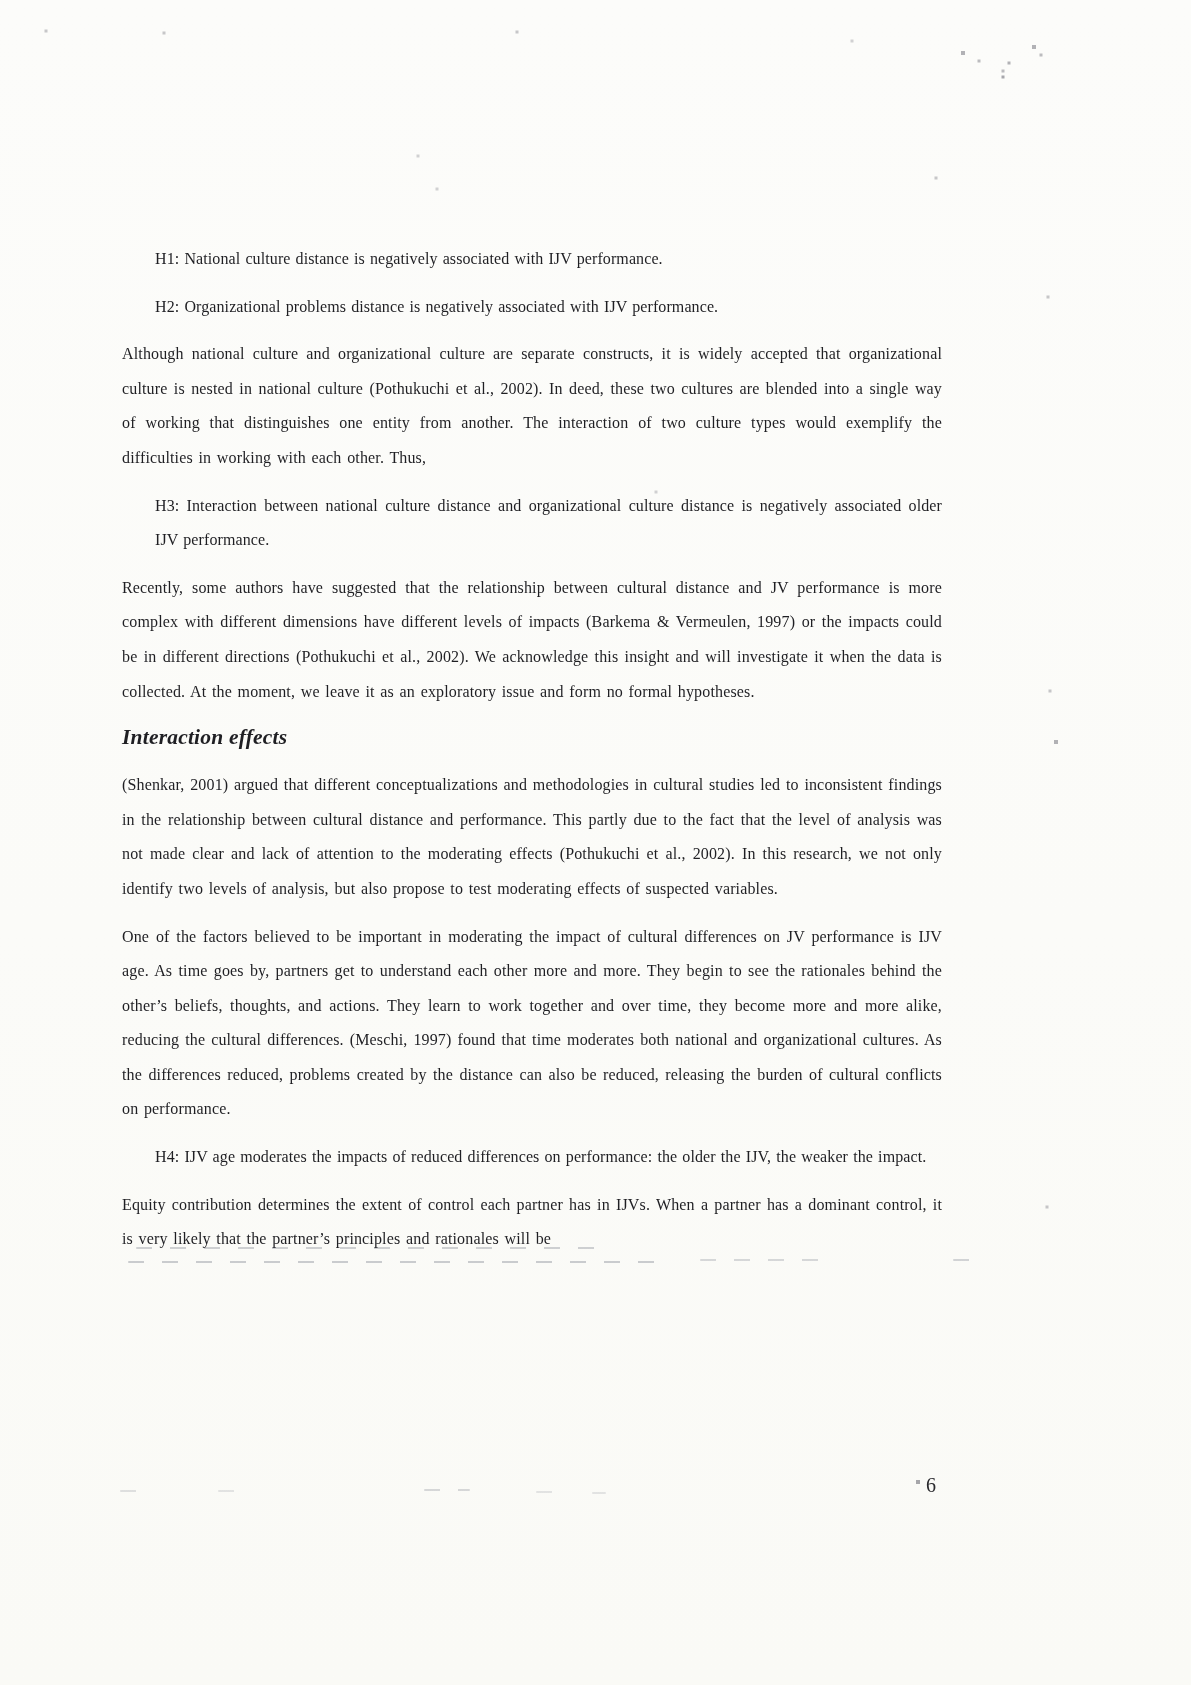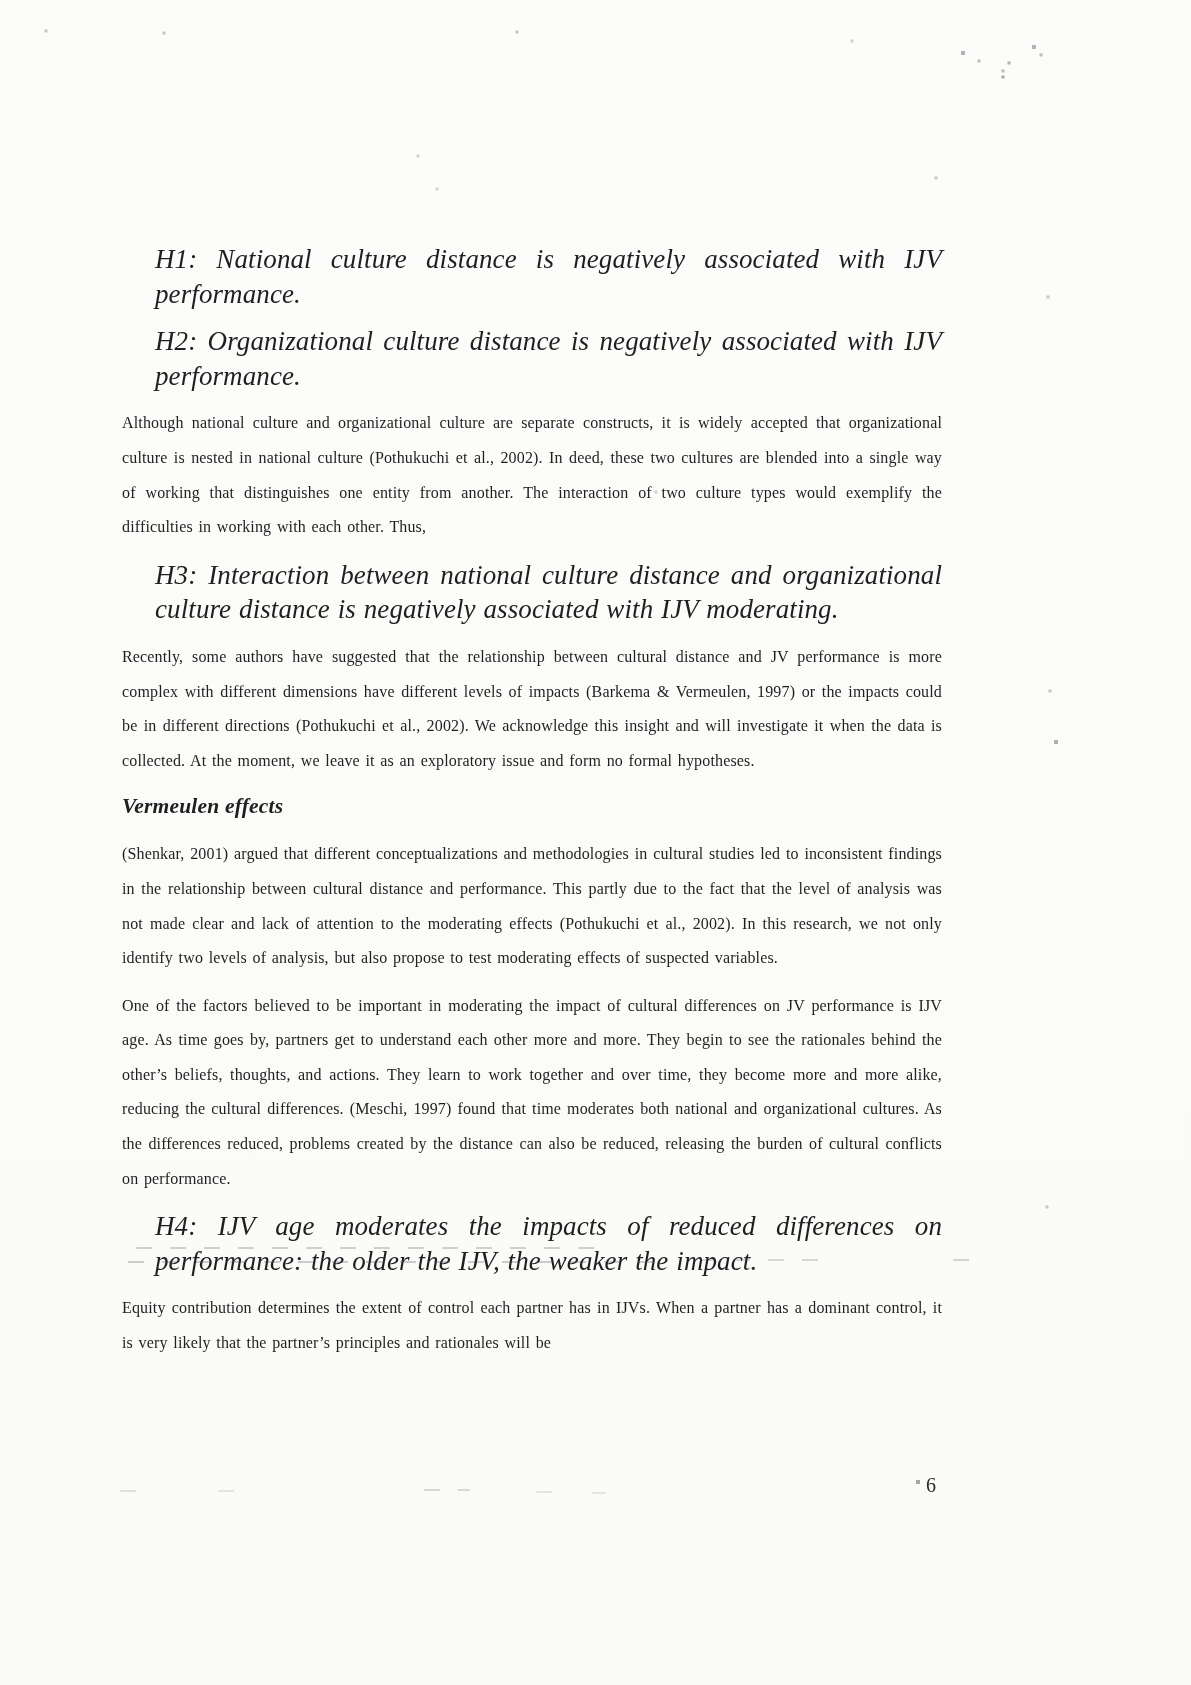--- a/index.html
+++ b/index.html
@@ -31,22 +31,21 @@
   }
   .body-para {
     font-size: 16px;
     line-height: 34.6px;
     text-align: justify;
     letter-spacing: 0.15px;
     word-spacing: 1.5px;
     margin: 0 0 13px 0;
   }
   .hypothesis {
-    font-style: italic;
-    font-size: 27px;
+    font-size: 16px;
     line-height: 34.6px;
     text-align: justify;
     letter-spacing: 0.1px;
     word-spacing: 1px;
     margin: 4px 0 13px 33px;
     width: 787px;
   }
   .section-heading {
     font-style: italic;
     font-weight: bold;
@@ -110,29 +109,29 @@
 </style>
 </head>
 <body>
 
 <div class="page">
 
   <div class="content">
 
     <p class="hypothesis">H1: National culture distance is negatively associated with IJV performance.</p>
 
-    <p class="hypothesis">H2: Organizational culture distance is negatively associated with IJV performance.</p>
+    <p class="hypothesis">H2: Organizational problems distance is negatively associated with IJV performance.</p>
 
     <p class="body-para">Although national culture and organizational culture are separate constructs, it is widely accepted that organizational culture is nested in national culture (Pothukuchi et al., 2002). In deed, these two cultures are blended into a single way of working that distinguishes one entity from another. The interaction of two culture types would exemplify the difficulties in working with each other. Thus,</p>
 
-    <p class="hypothesis">H3: Interaction between national culture distance and organizational culture distance is negatively associated with IJV moderating.</p>
+    <p class="hypothesis">H3: Interaction between national culture distance and organizational culture distance is negatively associated older IJV performance.</p>
 
     <p class="body-para">Recently, some authors have suggested that the relationship between cultural distance and JV performance is more complex with different dimensions have different levels of impacts (Barkema &amp; Vermeulen, 1997) or the impacts could be in different directions (Pothukuchi et al., 2002). We acknowledge this insight and will investigate it when the data is collected. At the moment, we leave it as an exploratory issue and form no formal hypotheses.</p>
 
-    <h2 class="section-heading">Vermeulen effects</h2>
+    <h2 class="section-heading">Interaction effects</h2>
 
     <p class="body-para">(Shenkar, 2001) argued that different conceptualizations and methodologies in cultural studies led to inconsistent findings in the relationship between cultural distance and performance. This partly due to the fact that the level of analysis was not made clear and lack of attention to the moderating effects (Pothukuchi et al., 2002). In this research, we not only identify two levels of analysis, but also propose to test moderating effects of suspected variables.</p>
 
     <p class="body-para">One of the factors believed to be important in moderating the impact of cultural differences on JV performance is IJV age. As time goes by, partners get to understand each other more and more. They begin to see the rationales behind the other’s beliefs, thoughts, and actions. They learn to work together and over time, they become more and more alike, reducing the cultural differences. (Meschi, 1997) found that time moderates both national and organizational cultures. As the differences reduced, problems created by the distance can also be reduced, releasing the burden of cultural conflicts on performance.</p>
 
     <p class="hypothesis">H4: IJV age moderates the impacts of reduced differences on performance: the older the IJV, the weaker the impact.</p>
 
     <p class="body-para">Equity contribution determines the extent of control each partner has in IJVs. When a partner has a dominant control, it is very likely that the partner’s principles and rationales will be</p>
 
   </div>

